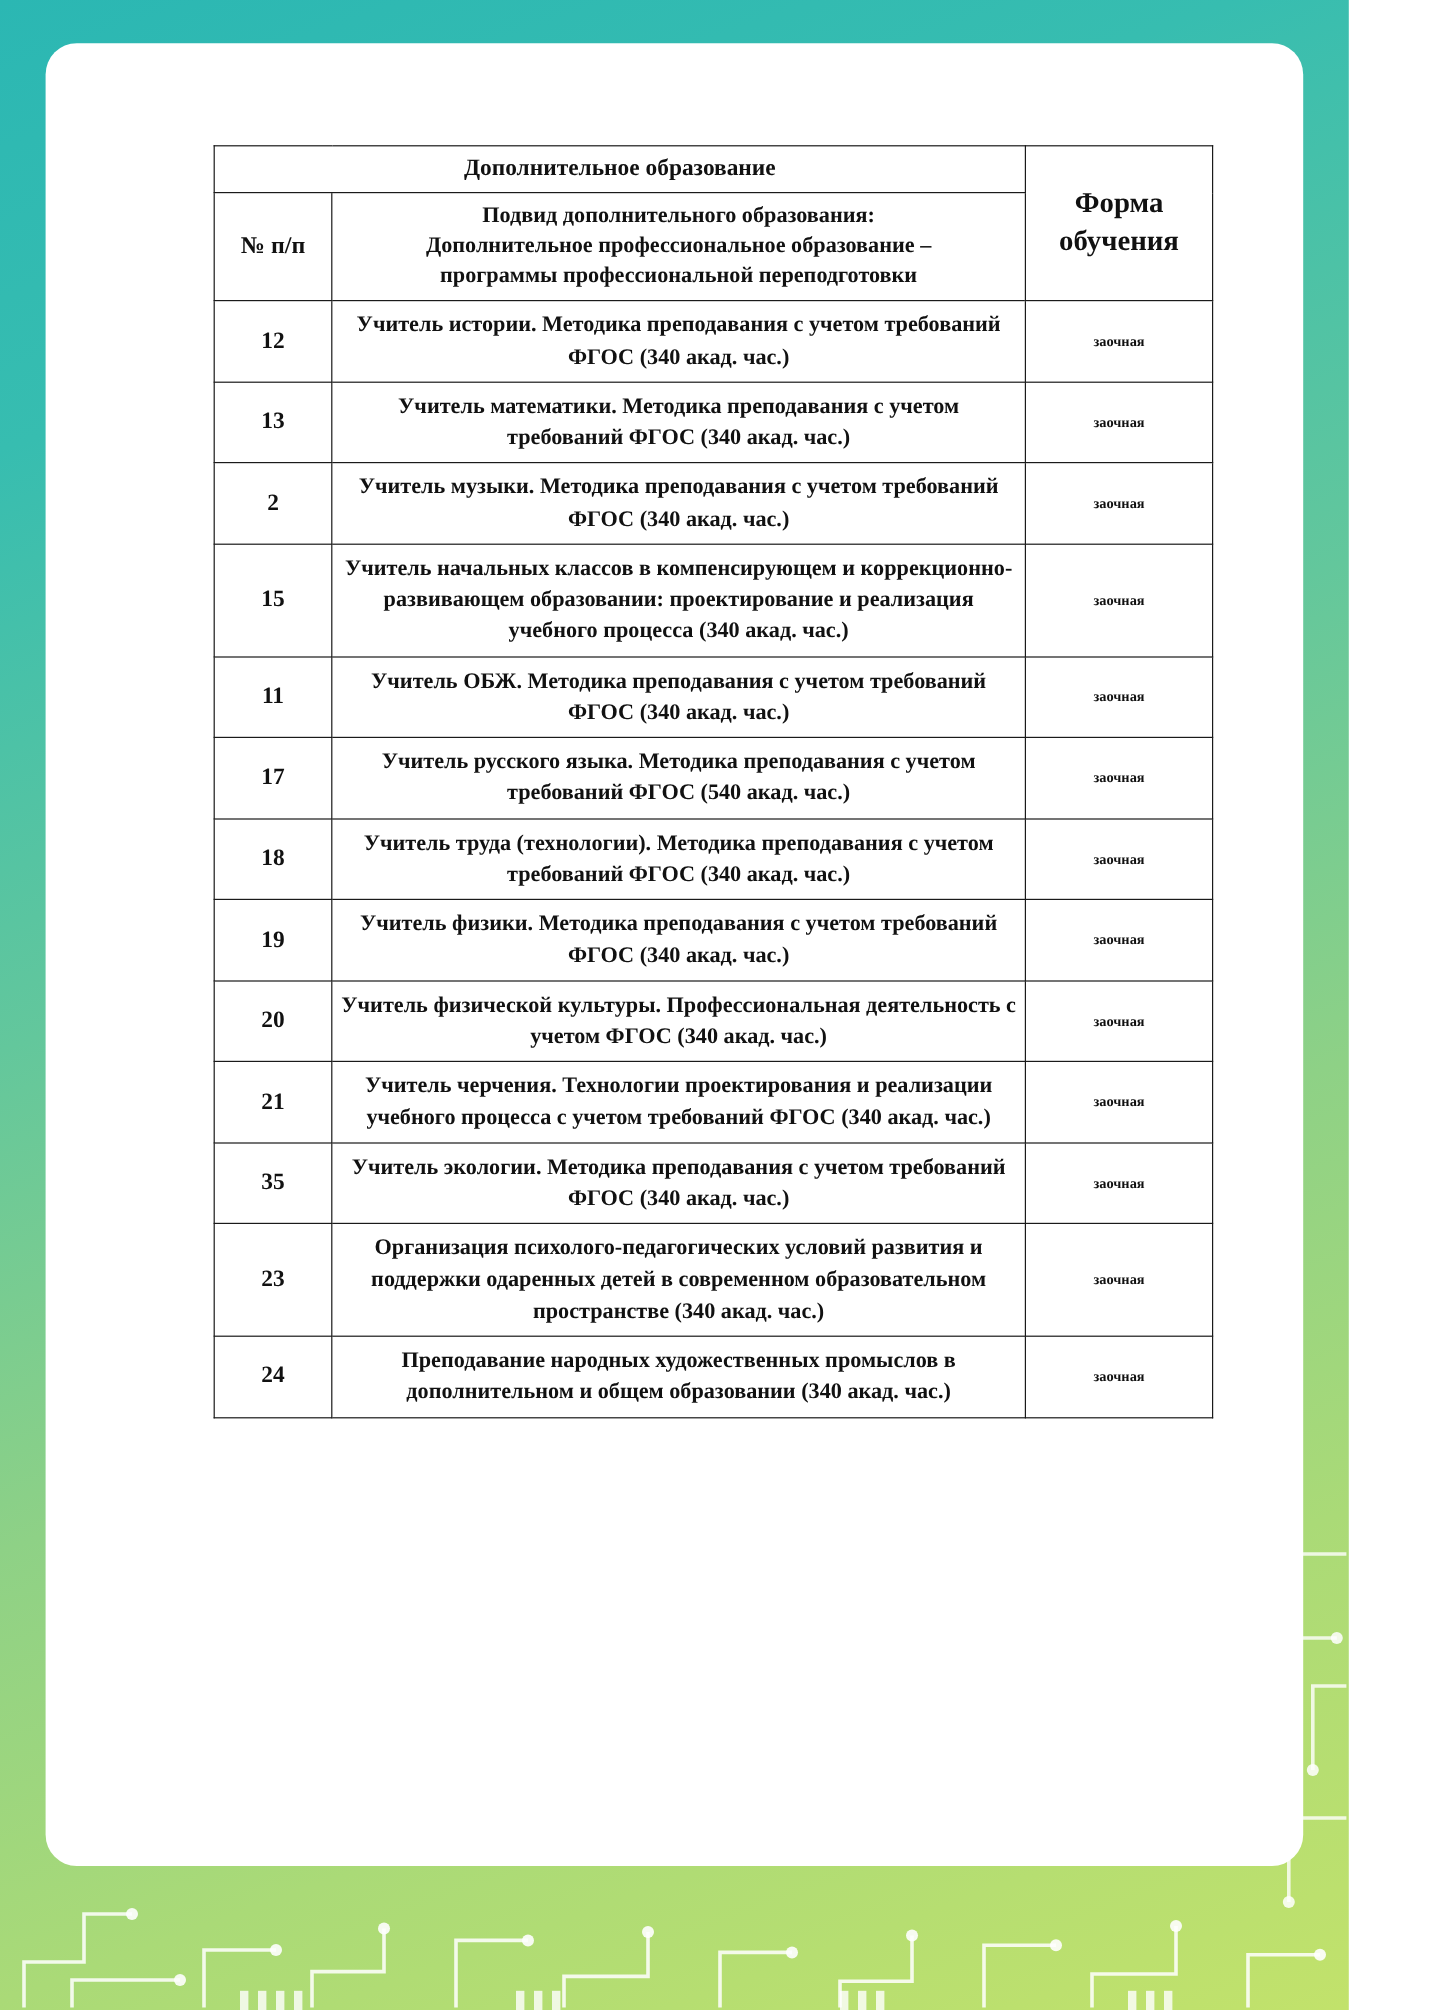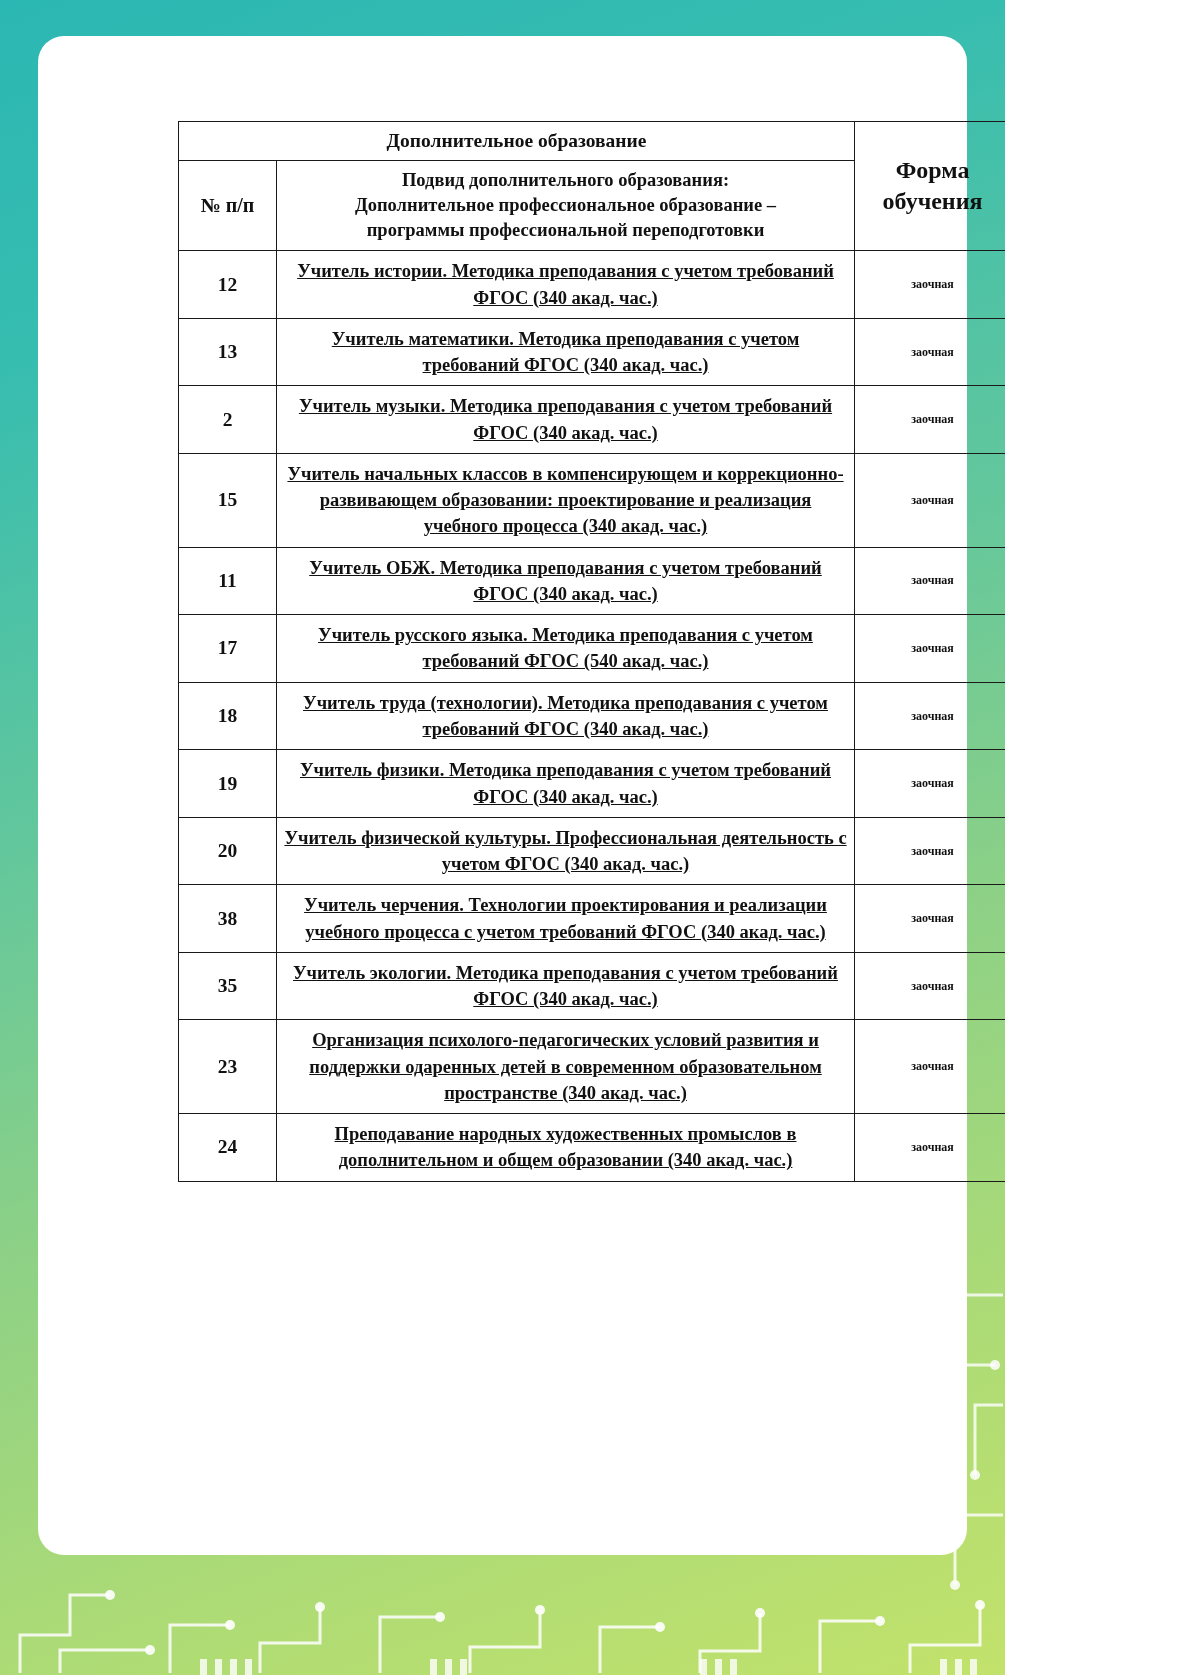--- a/index.html
+++ b/index.html
@@ -10,21 +10,21 @@
     width: 1200px;
     height: 1675px;
     background: #ffffff;
     font-family: "Liberation Serif", serif;
     overflow: hidden;
   }
 
   
   .page {
     position: relative;
-    width: 1005px;
+    width: 1124px;
     height: 1675px;
     background: linear-gradient(160deg,
                 #2bb7b3 0%,
                 #37bdb0 18%,
                 #63c79c 42%,
                 #8ed186 62%,
                 #aada77 80%,
                 #c2e26b 100%);
     overflow: hidden;
   }
@@ -102,21 +102,20 @@
   .head-num {
     font-size: 20px;
   }
   td.num {
     font-size: 19.5px;
   }
   td.name {
     font-size: 18.5px;
     line-height: 1.42;
     padding: 13px 26px;
-    text-decoration: underline;
   }
   td.form {
     font-size: 12px;
   }
 </style>
 </head>
 <body>
 
 <div class="page">
 
@@ -248,21 +247,21 @@
           <td class="num">19</td>
           <td class="name">Учитель физики. Методика преподавания с учетом требований ФГОС (340 акад. час.)</td>
           <td class="form">заочная</td>
         </tr>
         <tr>
           <td class="num">20</td>
           <td class="name">Учитель физической культуры. Профессиональная деятельность с учетом ФГОС (340 акад. час.)</td>
           <td class="form">заочная</td>
         </tr>
         <tr>
-          <td class="num">38</td>
+          <td class="num">21</td>
           <td class="name">Учитель черчения. Технологии проектирования и реализации учебного процесса с учетом требований ФГОС (340 акад. час.)</td>
           <td class="form">заочная</td>
         </tr>
         <tr>
           <td class="num">35</td>
           <td class="name">Учитель экологии. Методика преподавания с учетом требований ФГОС (340 акад. час.)</td>
           <td class="form">заочная</td>
         </tr>
         <tr>
           <td class="num">23</td>

